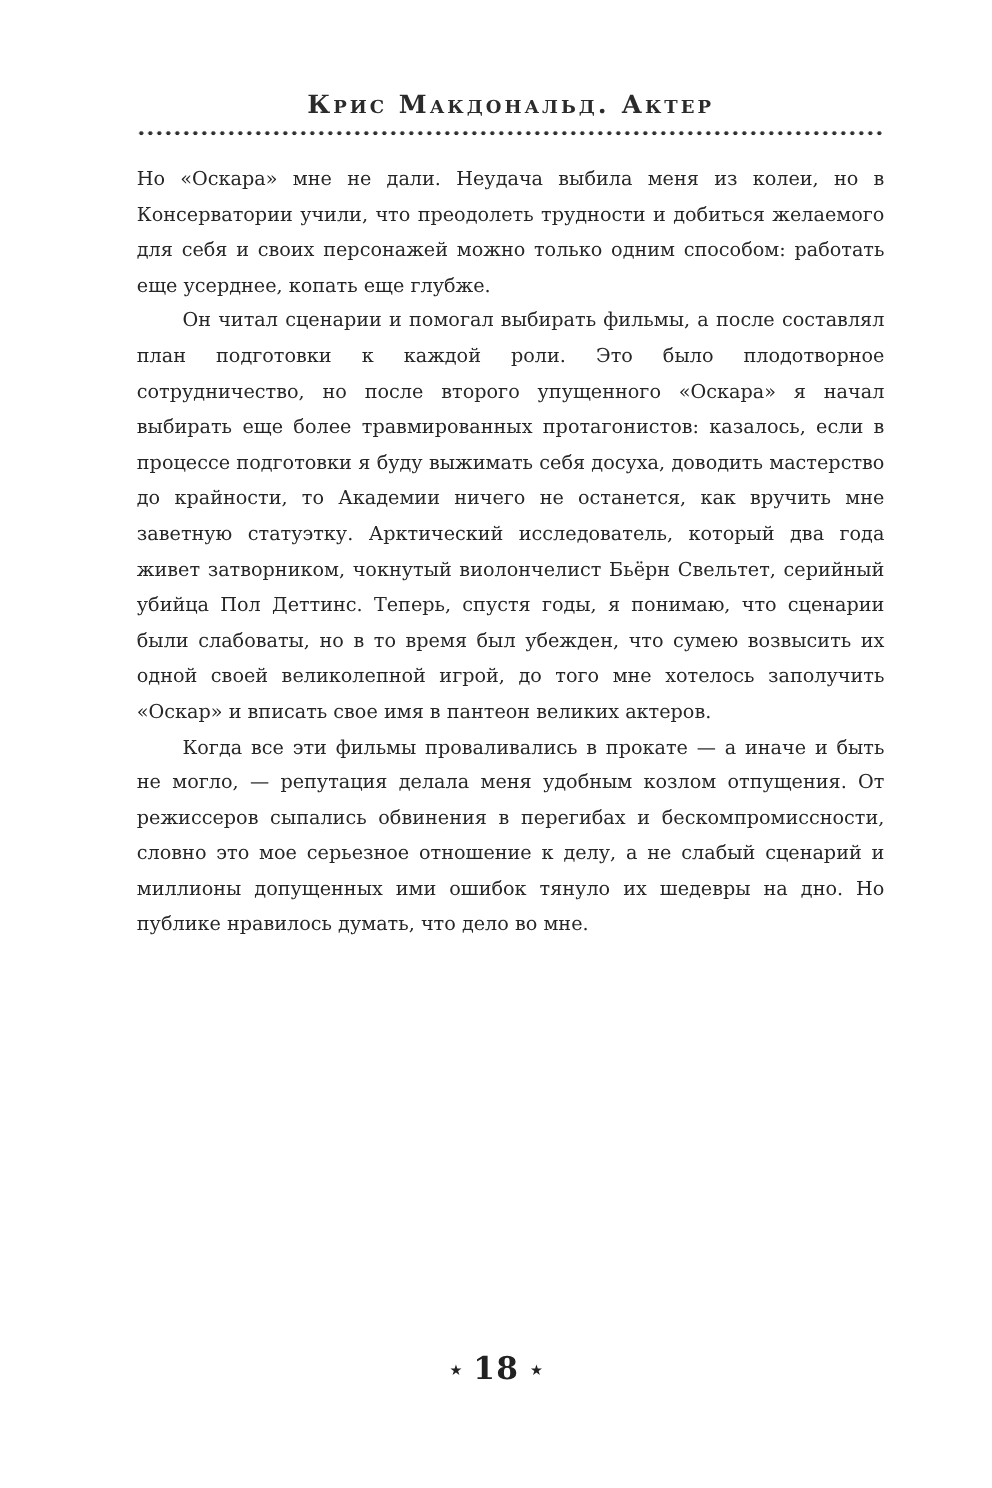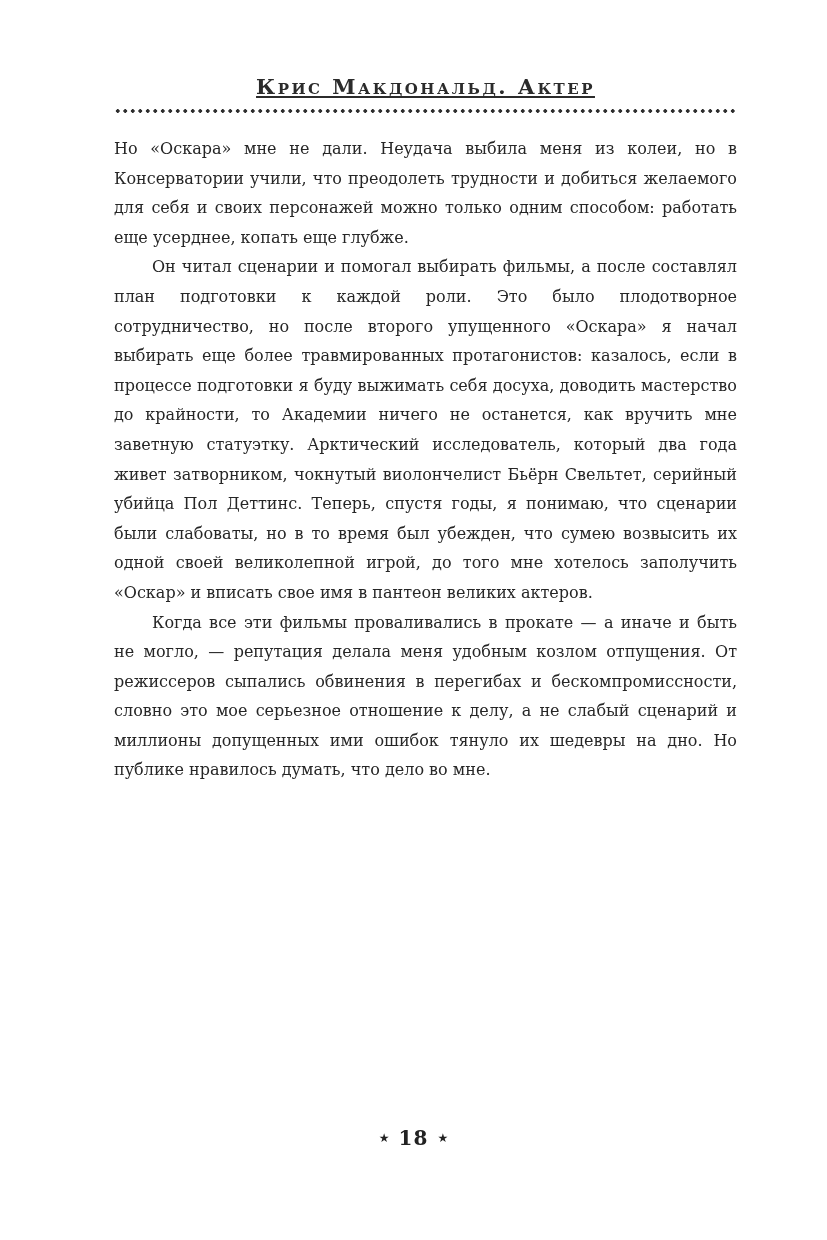--- a/index.html
+++ b/index.html
@@ -21,21 +21,20 @@
       top: 74px;
       left: 114px;
       right: 90px;
       text-align: center;
       font-size: 21px;
       font-weight: bold;
       letter-spacing: 2.5px;
       font-variant: small-caps;
       color: #2b2b2b;
       white-space: nowrap;
-      text-decoration: underline;
     }
     .dotted-rule {
       position: absolute;
       top: 108px;
       left: 114px;
       right: 90px;
       height: 6px;
       background-image: radial-gradient(circle, #2e2e2e 1.6px, transparent 1.9px);
       background-size: 7.5px 6px;
       background-repeat: repeat-x;
@@ -66,21 +65,21 @@
       text-align: center;
       color: #222222;
     }
     .page-footer .star {
       font-size: 12px;
       vertical-align: 3px;
       padding: 0 9px;
       color: #222222;
     }
     .page-footer .page-num {
-      font-size: 20px;
+      font-size: 26px;
       font-weight: bold;
       letter-spacing: 1px;
       color: #222222;
     }
   </style>
 </head>
 <body>
 
 <div class="page">
 

